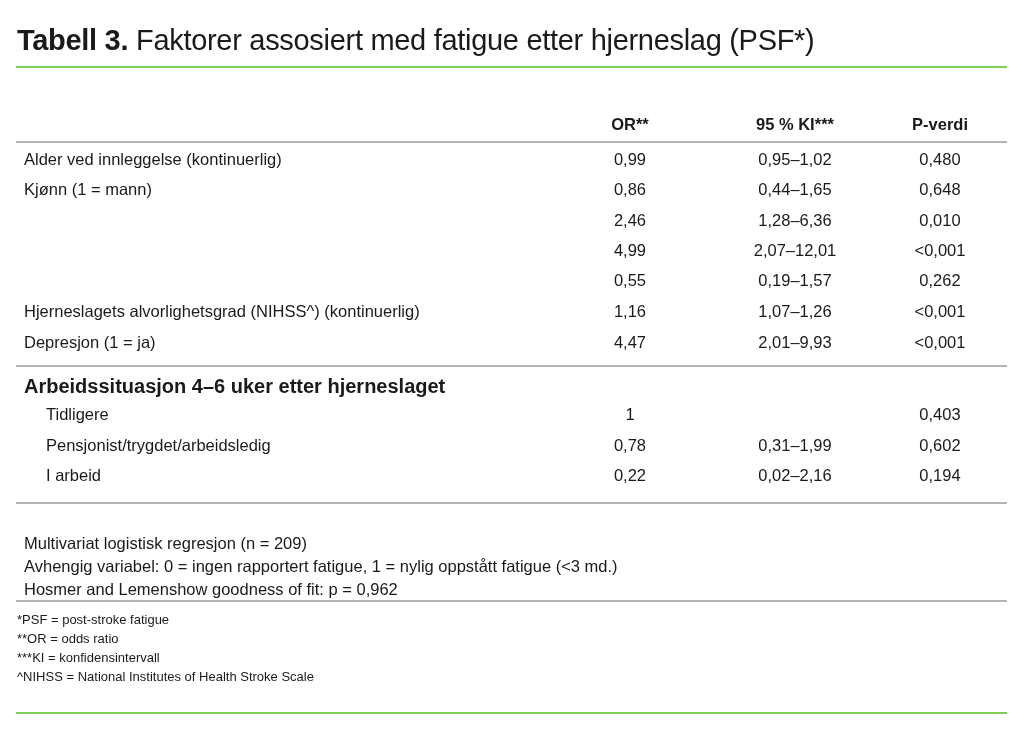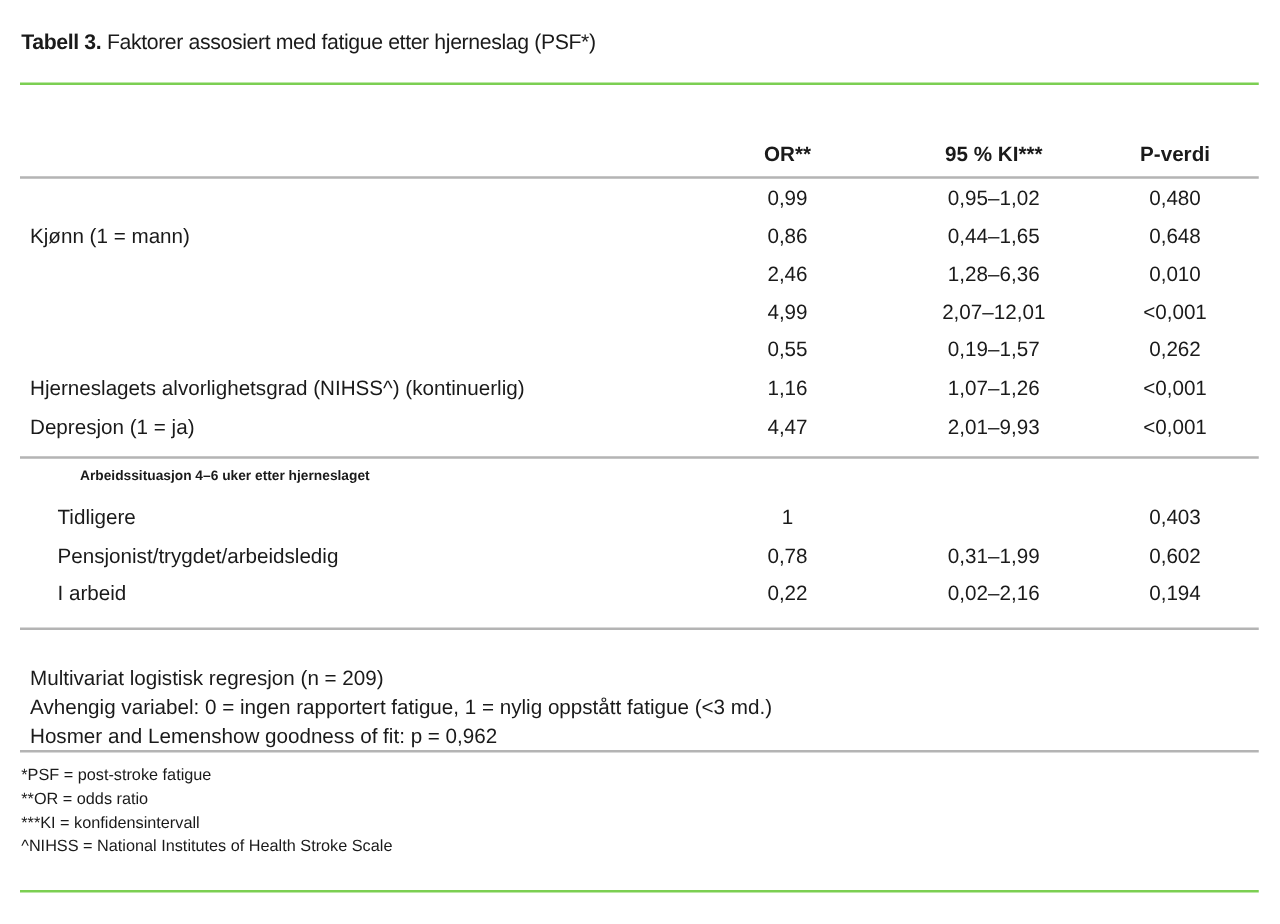--- a/index.html
+++ b/index.html
@@ -1,50 +1,51 @@
 <!DOCTYPE html>
 <html><head>
 <meta charset="utf-8">
 <style>
   html, body { margin:0; padding:0; background:#ffffff; }
   body { width:1024px; height:739px; position:relative; overflow:hidden;
          font-family:"Liberation Sans", sans-serif; color:#1a1a1a; }
-  .title { position:absolute; left:17px; top:24px; font-size:17px; letter-spacing:-0.3px; }
+  .title { position:absolute; left:17px; top:24px; font-size:29px; letter-spacing:-0.3px; }
   .title b { font-weight:bold; }
   .green { position:absolute; left:16px; width:991px; height:2px; background:#7ccf52; }
   .gray { position:absolute; left:16px; width:991px; height:2px; background:#b4b4b4; }
   .row { position:absolute; left:0; width:1024px; height:24px; font-size:16.5px; }
   .row span { position:absolute; top:0; white-space:nowrap; }
   .lbl { left:24px; }
   .sub { left:46px; }
   .c1 { left:580px; width:100px; text-align:center; }
   .c2 { left:720px; width:150px; text-align:center; }
   .c3 { left:890px; width:100px; text-align:center; }
   .hdr span { font-weight:bold;text-align:center; }
-  .section { position:absolute; left:24px; font-size:11px; font-weight:bold;margin-left:40px; }
+  .section { position:absolute; left:24px; font-size:20px; font-weight:bold; }
   .note { position:absolute; left:24px; font-size:16.5px; line-height:22px;margin-top:15px; }
   .fn { position:absolute; left:17px; font-size:13px; line-height:19px; }
 </style>
 </head>
 <body>
 
 <div class="title">
   <b>Tabell 3.</b>
   <span>Faktorer assosiert med fatigue etter hjerneslag (PSF*)</span>
 </div>
 <div class="green" style="top:66px"></div>
 
 <div class="row hdr" style="top:115px">
   <span class="c1">OR**</span>
   <span class="c2">95 % KI***</span>
   <span class="c3">P-verdi</span>
 </div>
 <div class="gray" style="top:141px"></div>
 
 <div class="row" style="top:150px">
+  <span class="lbl">Alder ved innleggelse (kontinuerlig)</span>
   <span class="c1">0,99</span>
   <span class="c2">0,95–1,02</span>
   <span class="c3">0,480</span>
 </div>
 <div class="row" style="top:180px">
   <span class="lbl">Kjønn (1 = mann)</span>
   <span class="c1">0,86</span>
   <span class="c2">0,44–1,65</span>
   <span class="c3">0,648</span>
 </div>

